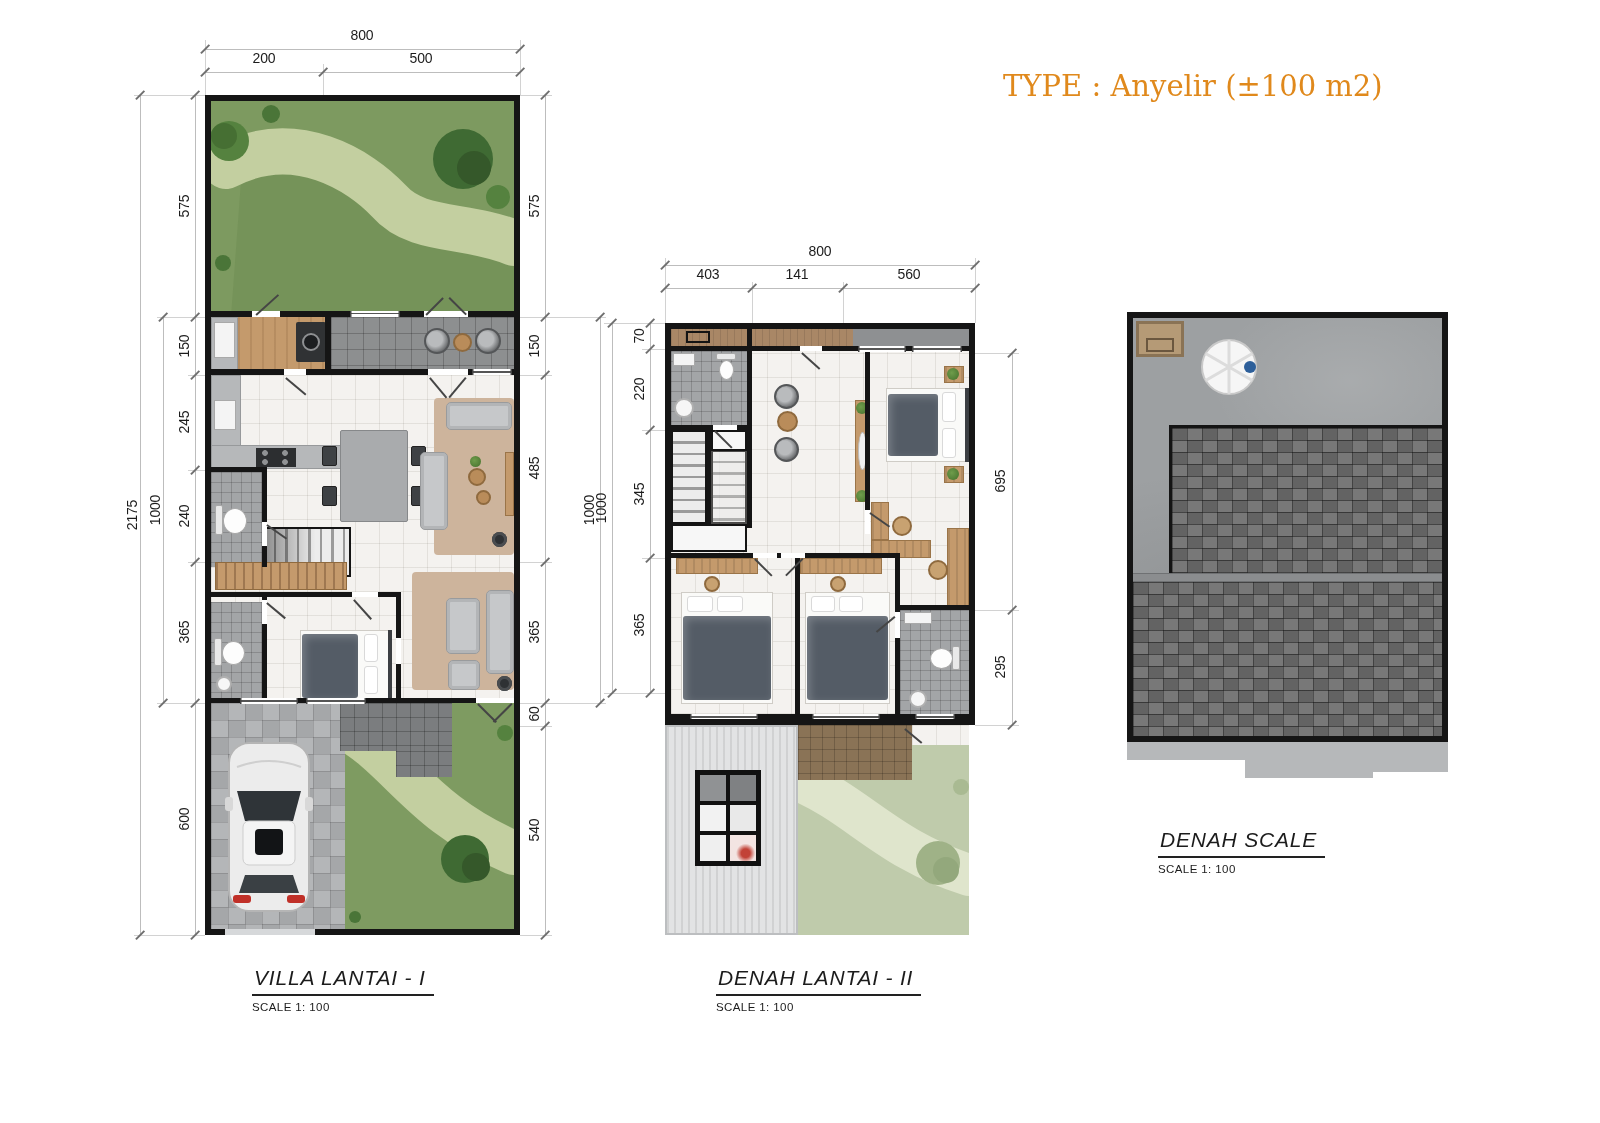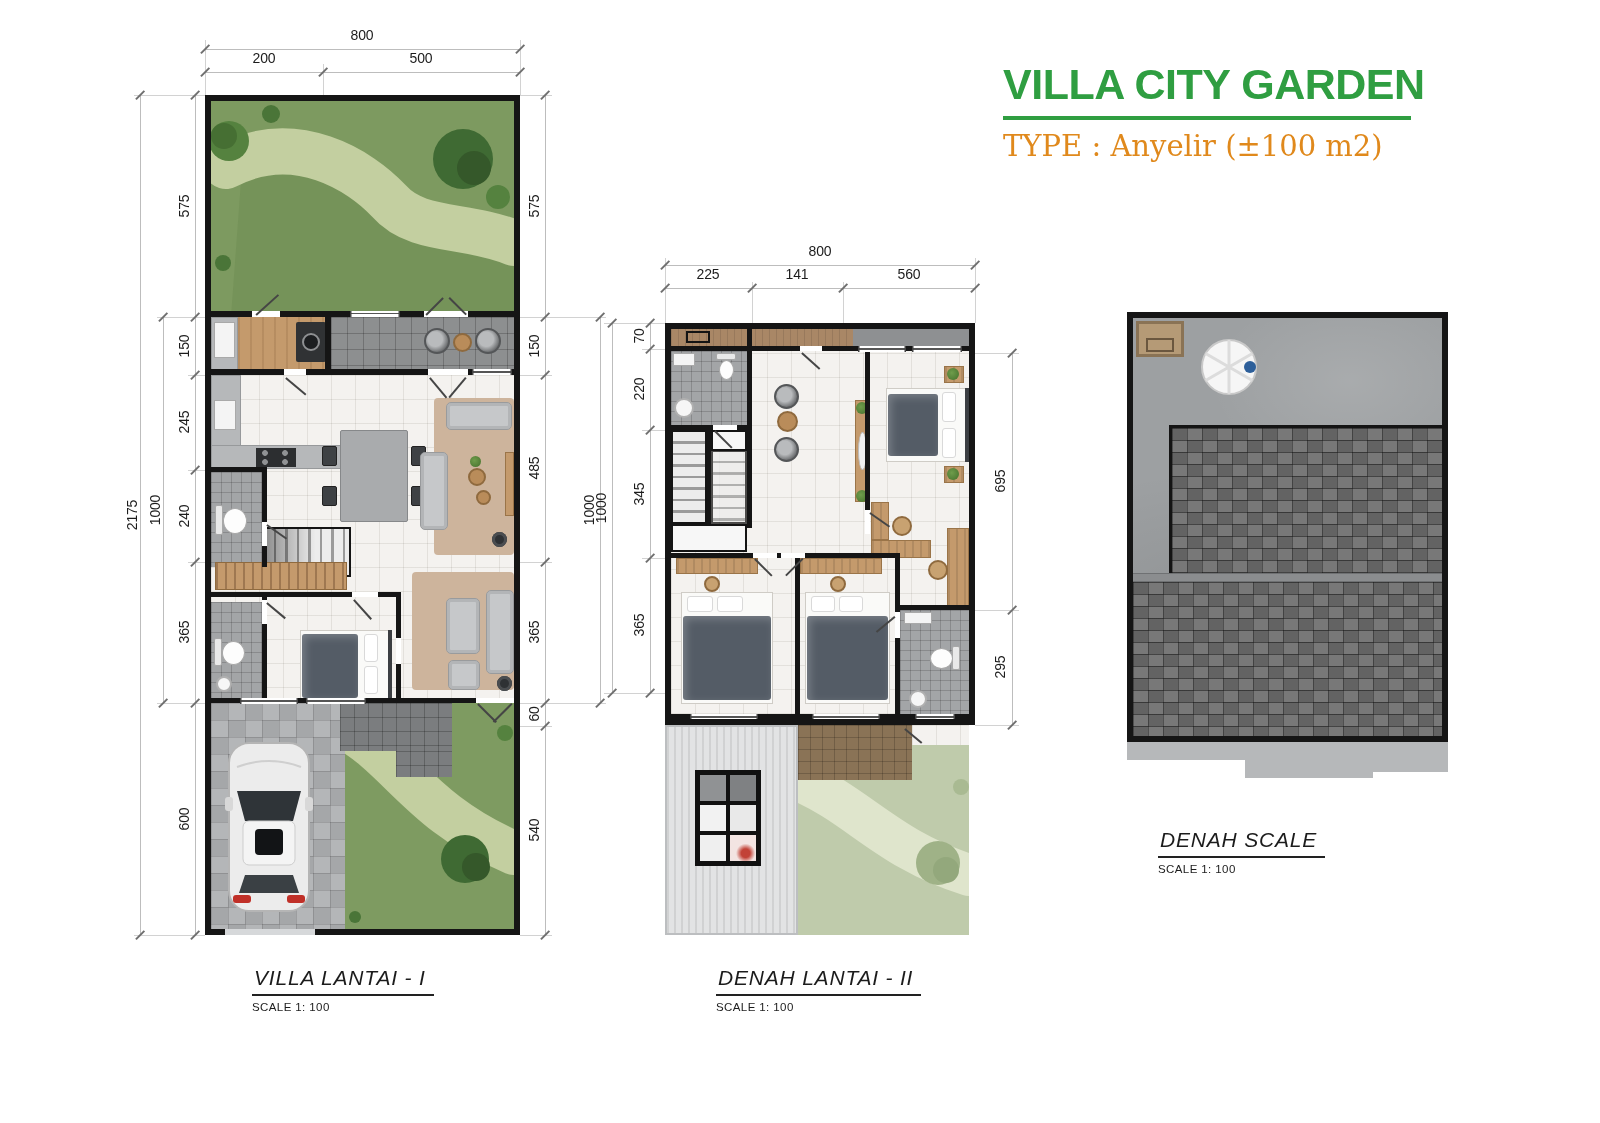--- a/index.html
+++ b/index.html
@@ -122,21 +122,20 @@
   .skylight{display:grid;grid-template-columns:1fr 1fr;grid-template-rows:1fr 1fr 1fr;gap:4px;
         background:#111;border:5px solid #111;}
   .skylight div{background:#eee;}
 </style>
 </head>
 <body>
 
 <div id="canvas">
 
   <div class="a" style="left:1003px;top:60px;width:408px;">
-    <div id="title">VILLA CITY GARDEN</div>
     <div id="subtitle">TYPE : Anyelir (±100 m2)</div>
   </div>
 
   <div class="a railh" style="left:205px;top:49px;width:315px;"></div>
   <div class="a railh" style="left:205px;top:72px;width:315px;"></div>
   <div class="a railv" style="left:140px;top:95px;height:840px;"></div>
   <div class="a railv" style="left:163px;top:317px;height:386px;"></div>
   <div class="a railv" style="left:195px;top:95px;height:840px;"></div>
   <div class="a railv" style="left:545px;top:95px;height:840px;"></div>
   <div class="a railv" style="left:600px;top:317px;height:386px;"></div>
@@ -375,21 +374,21 @@
     <i class="a tick" style="left:612px;top:693px;"></i>
   <i class="a tick" style="left:650px;top:323px;"></i>
     <i class="a tick" style="left:650px;top:349px;"></i>
     <i class="a tick" style="left:650px;top:430px;"></i>
     <i class="a tick" style="left:650px;top:558px;"></i>
     <i class="a tick" style="left:650px;top:693px;"></i>
   <i class="a tick" style="left:1012px;top:353px;"></i>
     <i class="a tick" style="left:1012px;top:610px;"></i>
     <i class="a tick" style="left:1012px;top:725px;"></i>
   <span class="a dh" style="left:820px;top:259px;">800</span>
-  <span class="a dh" style="left:708px;top:282px;">225</span>
+  <span class="a dh" style="left:708px;top:282px;">403</span>
   <span class="a dh" style="left:797px;top:282px;">141</span>
   <span class="a dh" style="left:909px;top:282px;">560</span>
   <span class="a dv" style="left:601px;top:508px;">1000</span>
   <span class="a dv" style="left:639px;top:336px;">70</span>
   <span class="a dv" style="left:639px;top:389px;">220</span>
   <span class="a dv" style="left:639px;top:494px;">345</span>
   <span class="a dv" style="left:639px;top:625px;">365</span>
   <span class="a dv" style="left:1000px;top:481px;">695</span>
   <span class="a dv" style="left:1000px;top:667px;">295</span>
 

